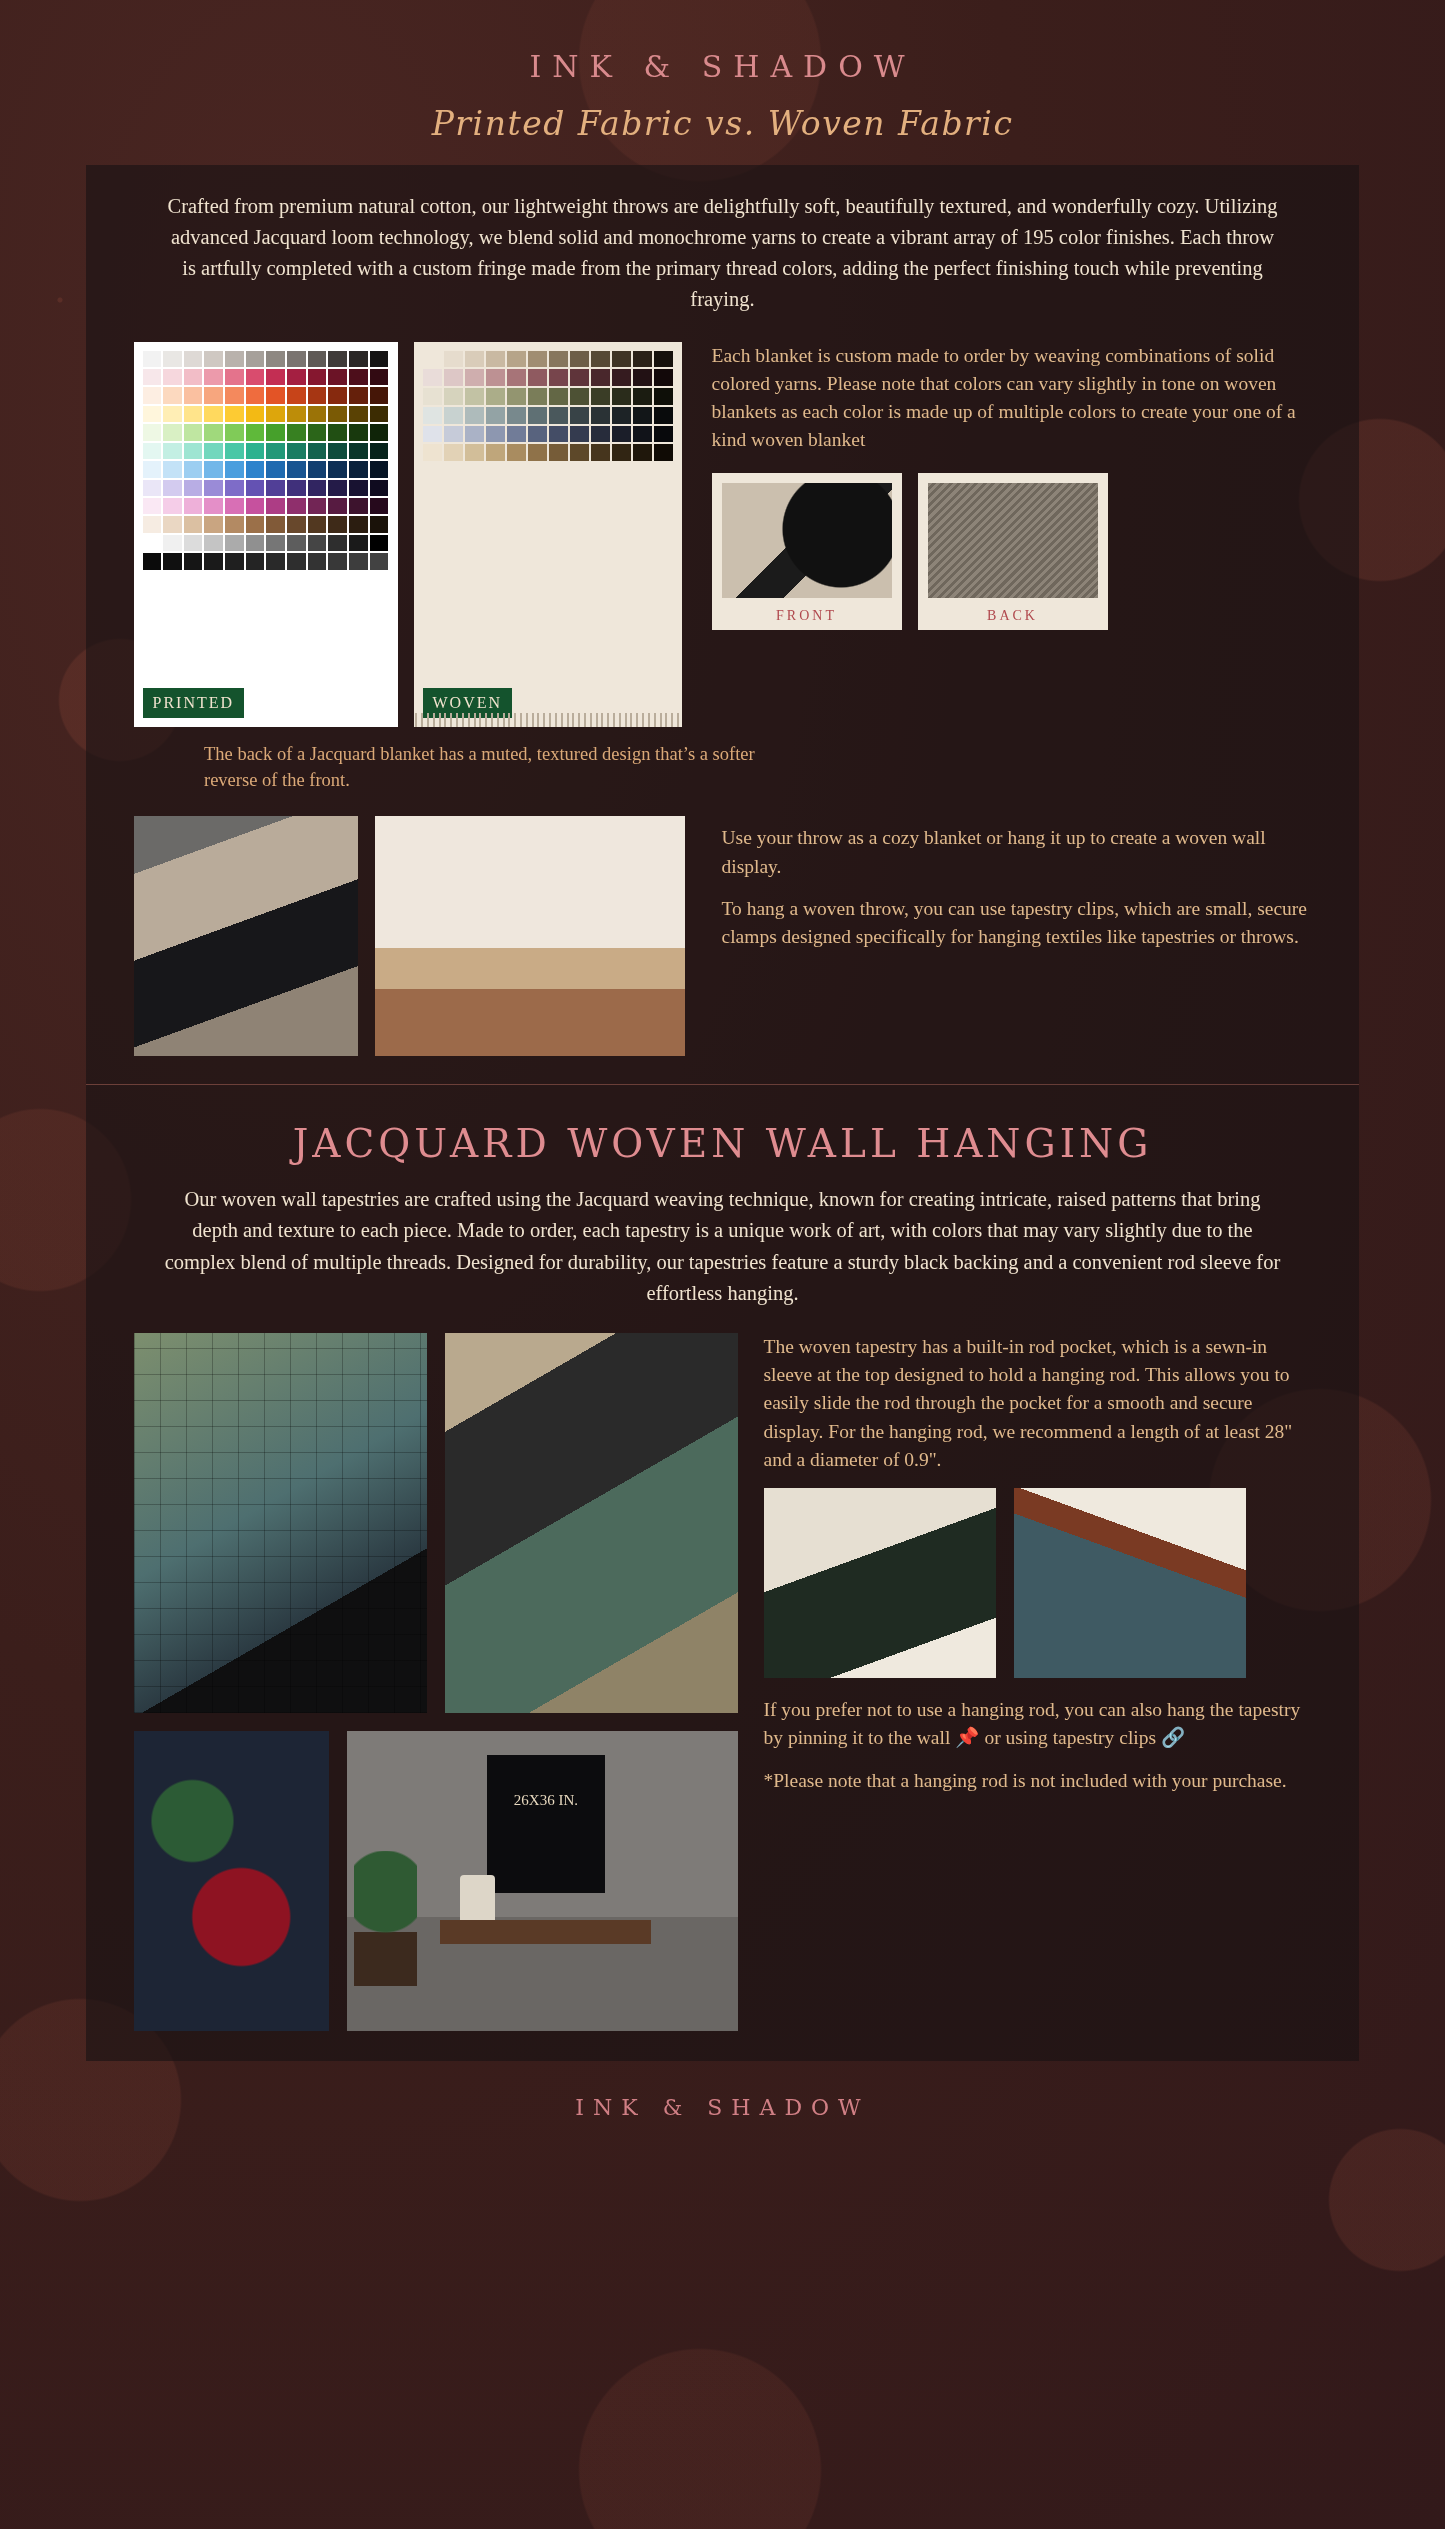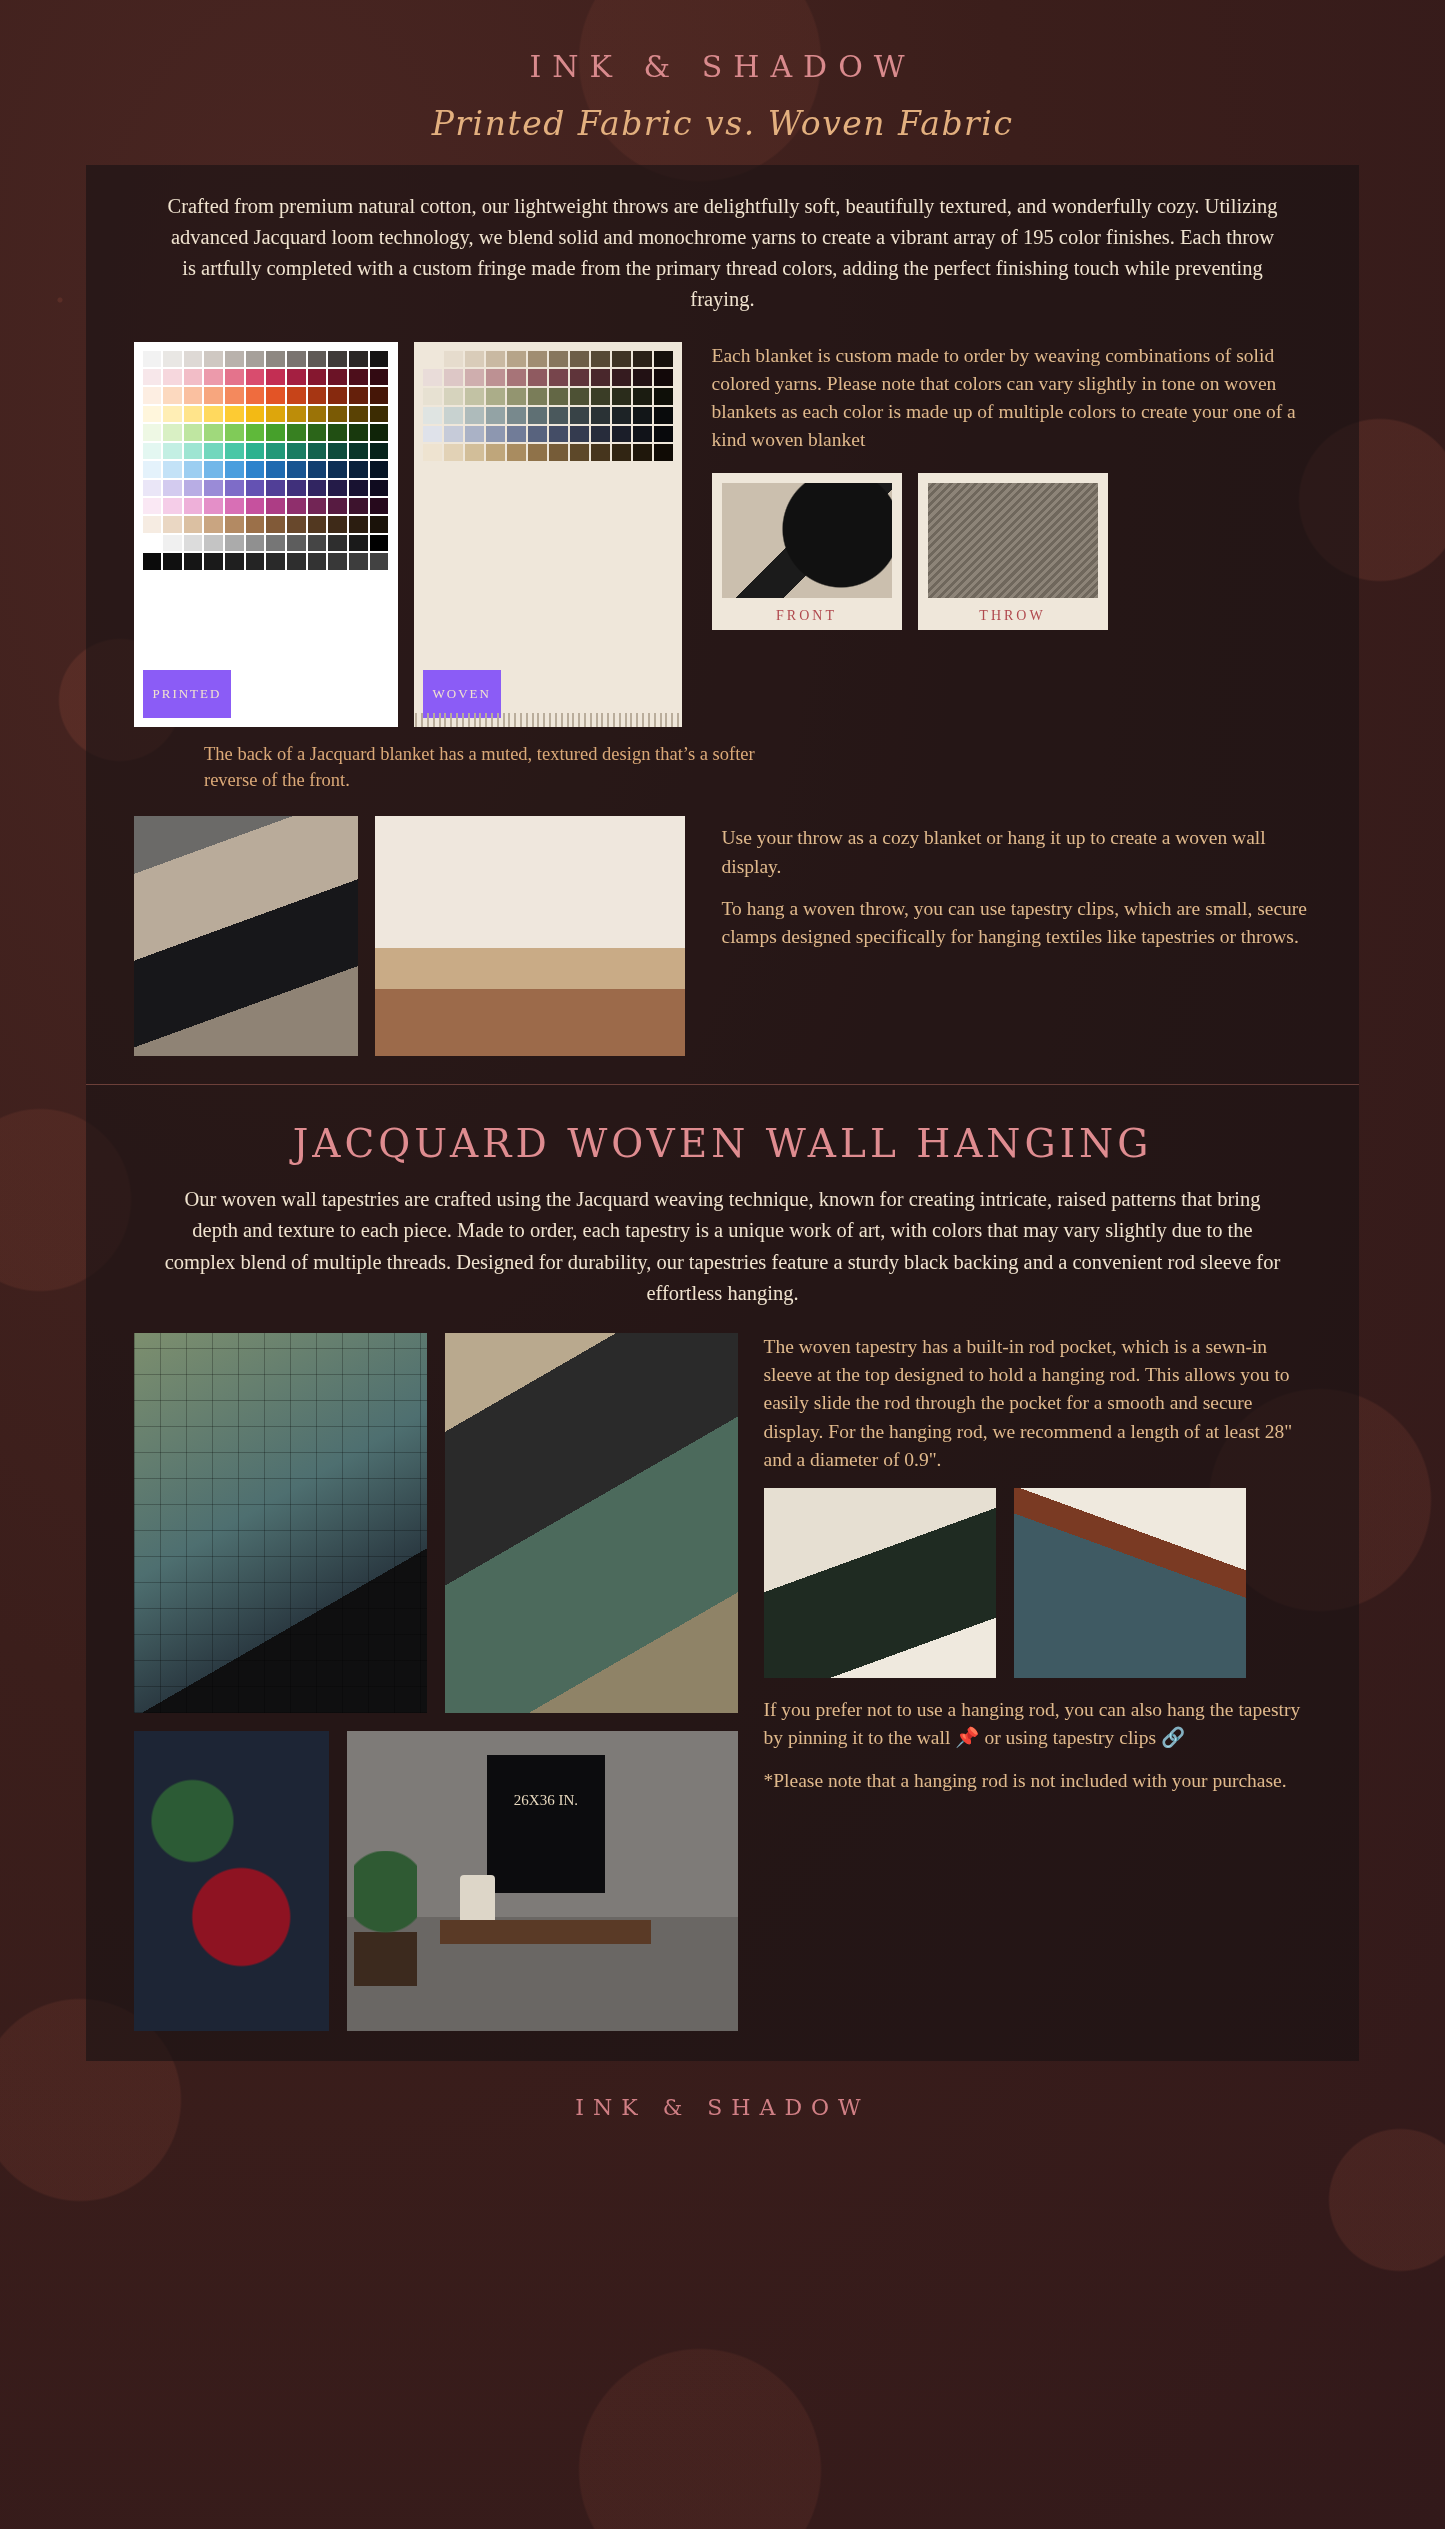--- a/index.html
+++ b/index.html
@@ -145,25 +145,25 @@
   .grid-colors {
     display: grid;
     gap: 2px;
     width: 100%;
   }
   .sw { width: 100%; padding-bottom: 88%; }
   .swatch-label {
     position: absolute;
     left: 9px;
     bottom: 9px;
-    background: #8b5cf6;
+    background: #14532d;
     color: #f2e4cf;
-    font-size: 13px;
+    font-size: 16px;
     letter-spacing: 2px;
-    padding: 16px 10px;
+    padding: 6px 10px;
   }
 
   
   #swatch-woven .swatch-card { background: #efe7da; }
   .fringe {
     position: absolute;
     left: 0; right: 0; bottom: -2px;
     height: 16px;
     display: flex;
     justify-content: space-around;
@@ -539,21 +539,21 @@
       <div id="s1-right">
         <div class="body-text">Each blanket is custom made to order by weaving combinations of solid colored yarns. Please note that colors can vary slightly in tone on woven blankets as each color is made up of multiple colors to create your one of a kind woven blanket</div>
 
         <div id="fb-row">
           <div class="fb-card">
             <div class="fb-photo" id="photo-front" style="background: radial-gradient(circle at 70% 40%, rgb(17, 17, 17) 0px, rgb(17, 17, 17) 42%, transparent 43%), linear-gradient(135deg, rgb(203, 191, 174) 0px, rgb(203, 191, 174) 45%, rgb(27, 27, 27) 45%, rgb(27, 27, 27) 62%, rgb(203, 191, 174) 62%);"></div>
             <div class="fb-cap">FRONT</div>
           </div>
           <div class="fb-card">
             <div class="fb-photo" id="photo-back" style="background: repeating-linear-gradient(135deg, rgb(141, 132, 120) 0px, rgb(141, 132, 120) 3px, rgb(111, 103, 92) 3px, rgb(111, 103, 92) 6px), linear-gradient(120deg, rgb(167, 156, 141) 0px, rgb(167, 156, 141) 40%, rgb(92, 83, 73) 40%);"></div>
-            <div class="fb-cap">THROW</div>
+            <div class="fb-cap">BACK</div>
           </div>
         </div>
       </div>
     </div>
 
     <div class="cap-under" id="s1-caption">The back of a Jacquard blanket has a muted, textured design that’s a softer reverse of the front.</div>
 
     <div id="s1-row2">
       <div class="tile" id="ph-hang" style="background: linear-gradient(160deg, rgb(107, 106, 104) 0px, rgb(107, 106, 104) 18%, rgb(185, 171, 154) 18%, rgb(185, 171, 154) 45%, rgb(23, 23, 26) 45%, rgb(23, 23, 26) 72%, rgb(143, 131, 117) 72%);"></div>
       <div class="tile" id="ph-room" style="background: linear-gradient(rgb(239, 231, 221) 0px, rgb(239, 231, 221) 55%, rgb(201, 171, 134) 55%, rgb(201, 171, 134) 72%, rgb(156, 106, 74) 72%);"></div>

